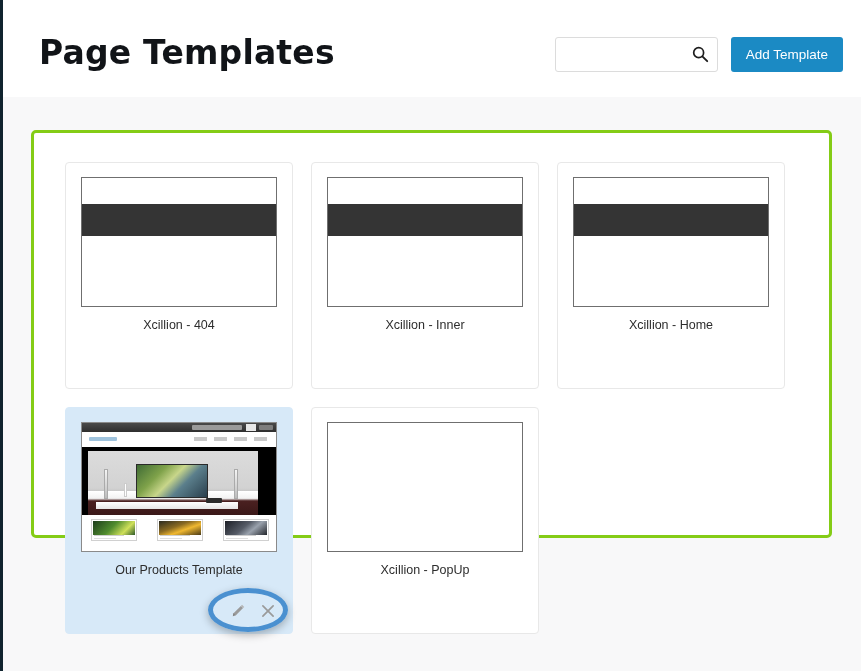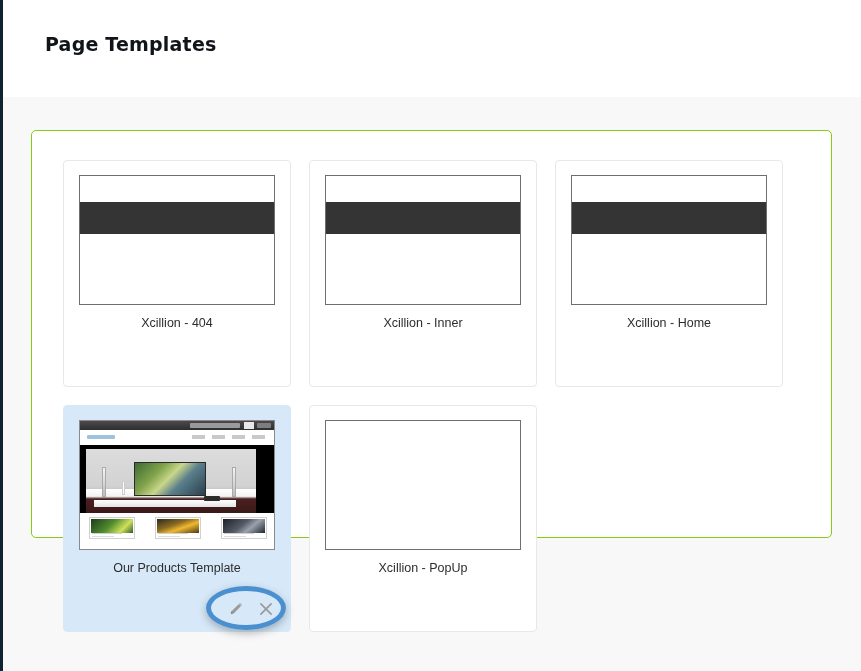--- a/index.html
+++ b/index.html
@@ -30,23 +30,23 @@
   #page-header {
     position: absolute;
     left: 3px; top: 0;
     width: 858px;
     height: 97px;
     background: #ffffff;
   }
 
   #page-title {
     position: absolute;
-    left: 42px;
+    left: 36px;
     top: 33px;
-    font-size: 19px;
+    font-size: 33px;
     font-weight: 700;
     letter-spacing: 0.2px;
     color: #111418;
     font-family: "DejaVu Sans", sans-serif;
   }
 
   #header-controls {
     position: absolute;
     right: 18px;
     top: 37px;
@@ -107,21 +107,21 @@
     background: #f8f8f9;
   }
 
   #templates-panel {
     position: absolute;
     left: 28px;
     top: 33px;
     width: 801px;
     height: 408px;
     background: #ffffff;
-    border: 1px solid #84cc16;
+    border: 3px solid #84cc16;
     border-radius: 5px;
   }
 
   #templates-grid {
     position: absolute;
     left: 31px;
     top: 29px;
     width: 740px;
     display: flex;
     flex-wrap: wrap;
@@ -331,20 +331,33 @@
 </style>
 </head>
 <body>
 
 <div id="sidebar-edge"></div>
 
 <div id="page-header">
 
   <div id="page-title">Page Templates</div>
 
+  <div id="header-controls">
+
+    <div id="search-wrap">
+      <input id="search-input" type="text" placeholder="" style="">
+      <svg id="search-icon" viewBox="0 0 20 20">
+        <circle cx="8.5" cy="8.5" r="5.5" fill="none" stroke="#1d1d1d" stroke-width="1.9"></circle>
+        <line x1="12.6" y1="12.6" x2="18" y2="18" stroke="#1d1d1d" stroke-width="2.1" stroke-linecap="round"></line>
+      </svg>
+    </div>
+
+    <button id="add-template-button">Add Template</button>
+
+  </div>
 </div>
 
 <div id="content-area">
   <div id="templates-panel">
     <div id="templates-grid">
 
       <div class="template-card">
         <div class="thumb wireframe">
           <div class="band"></div>
         </div>

